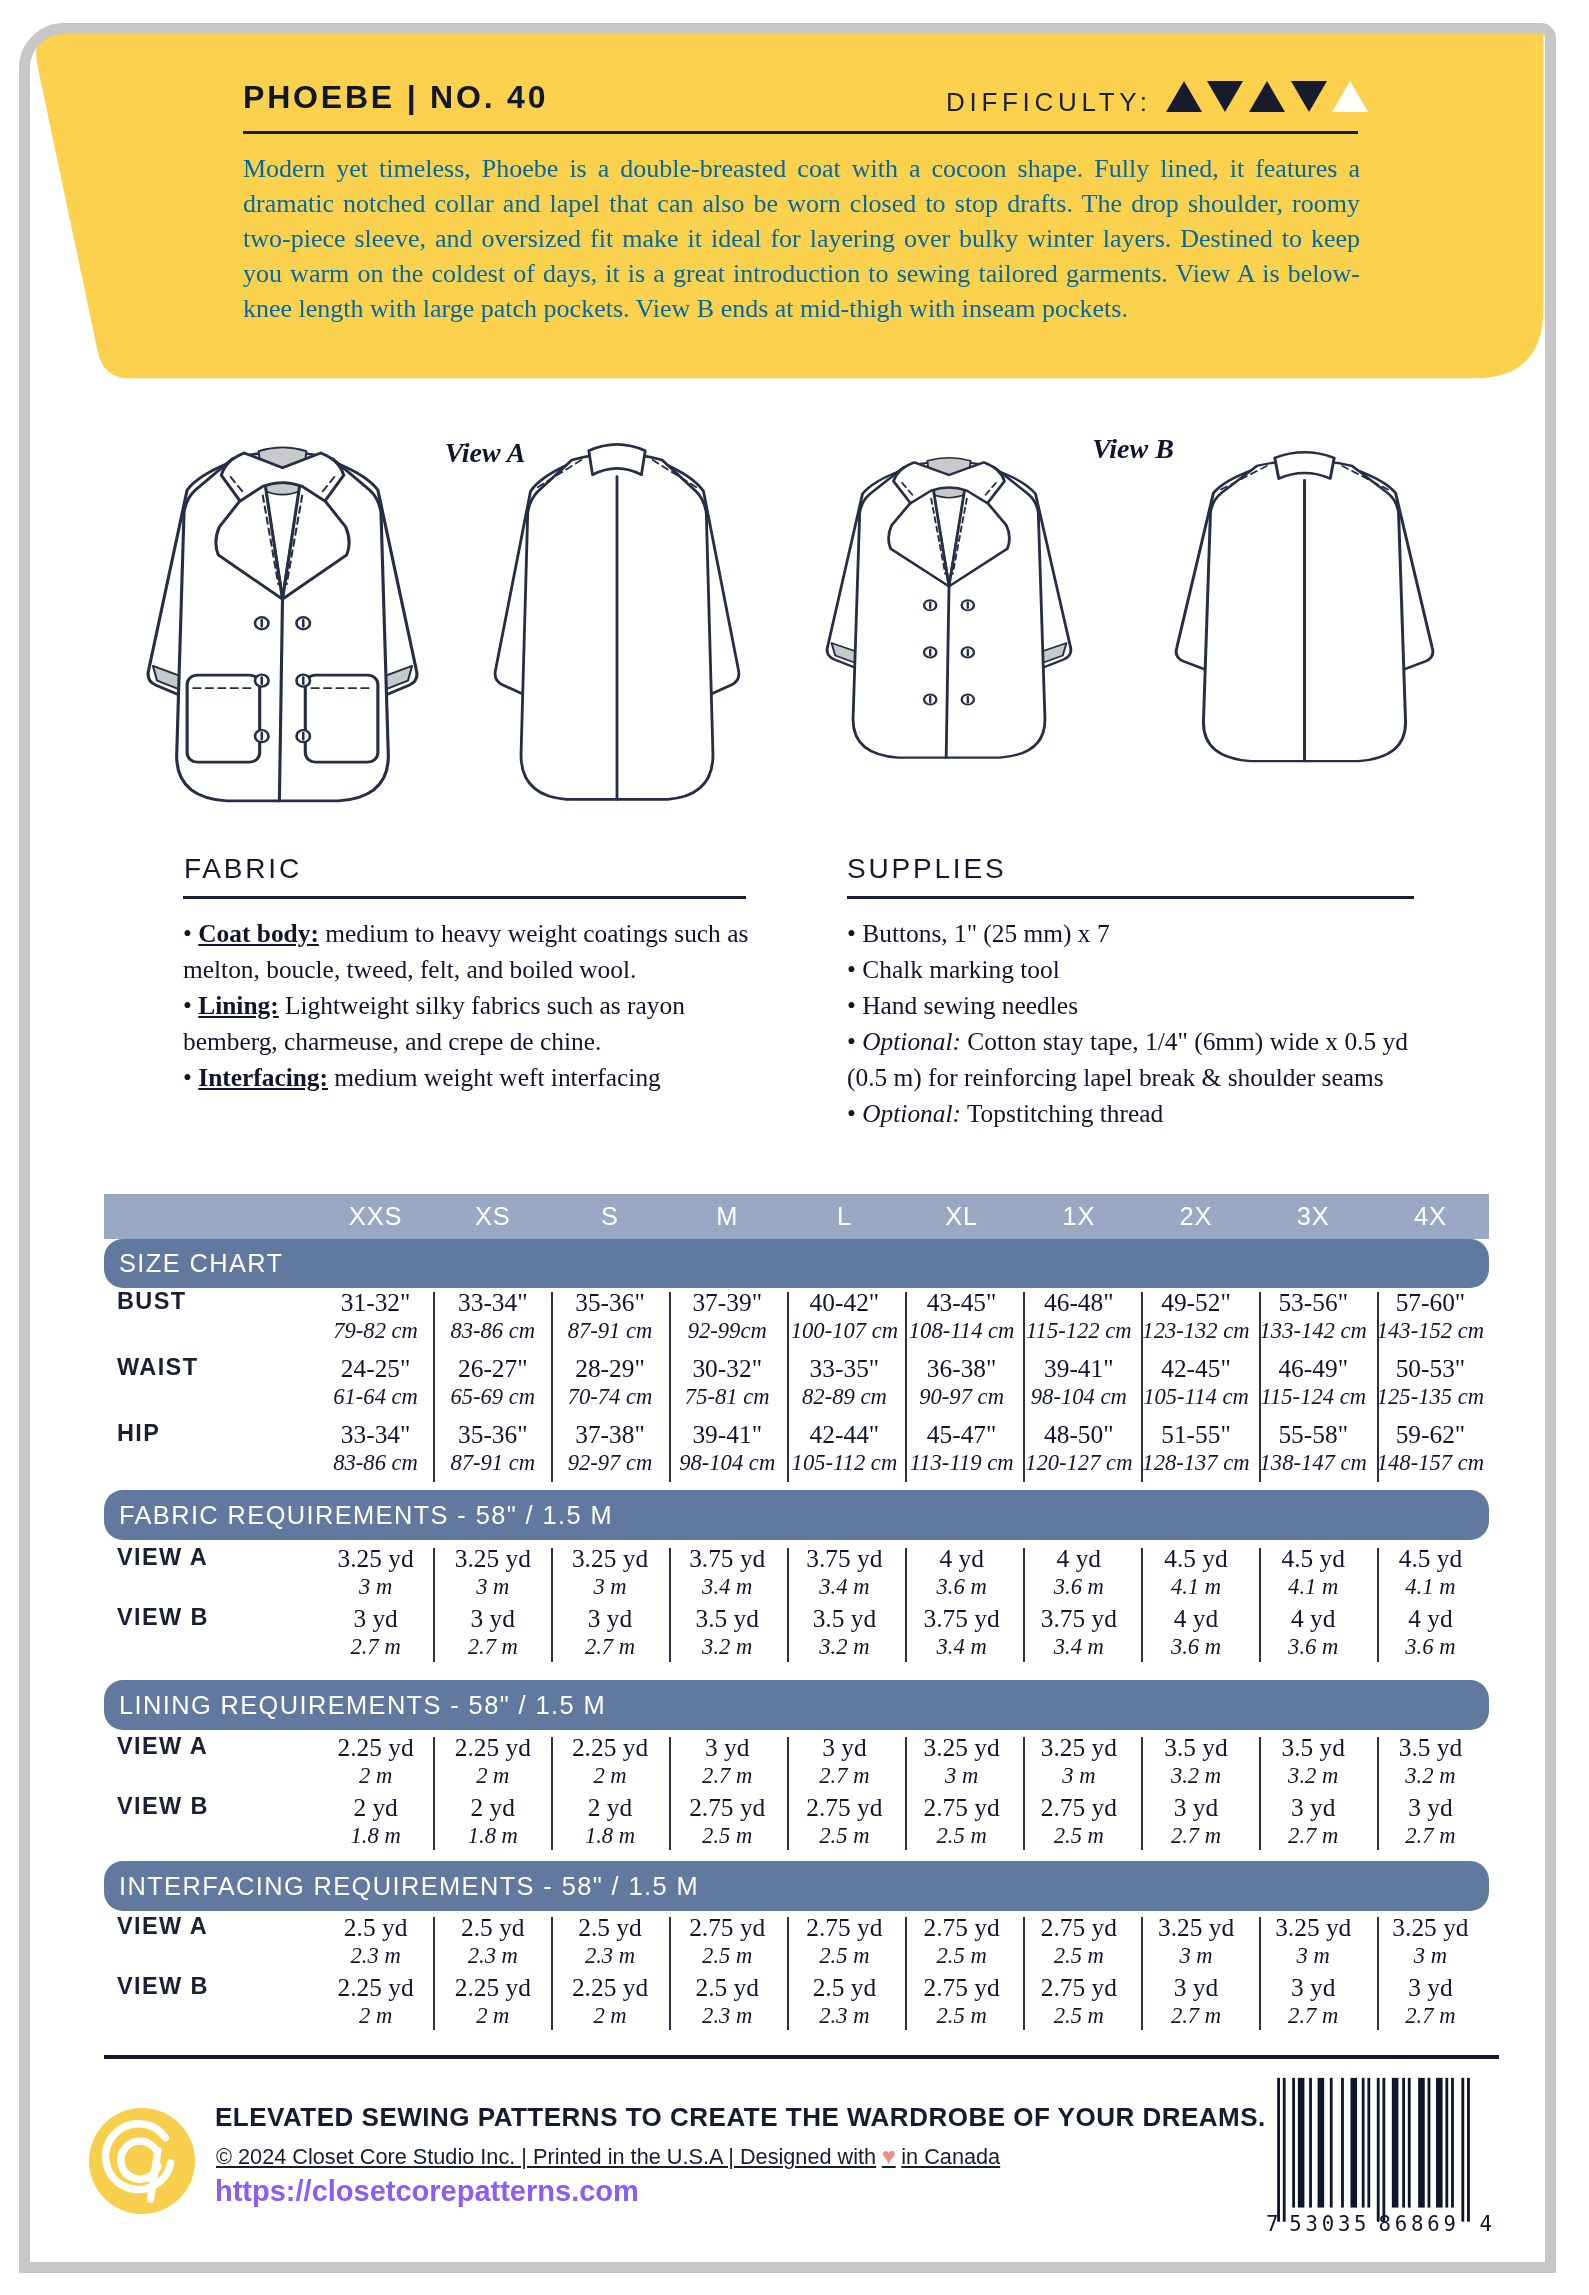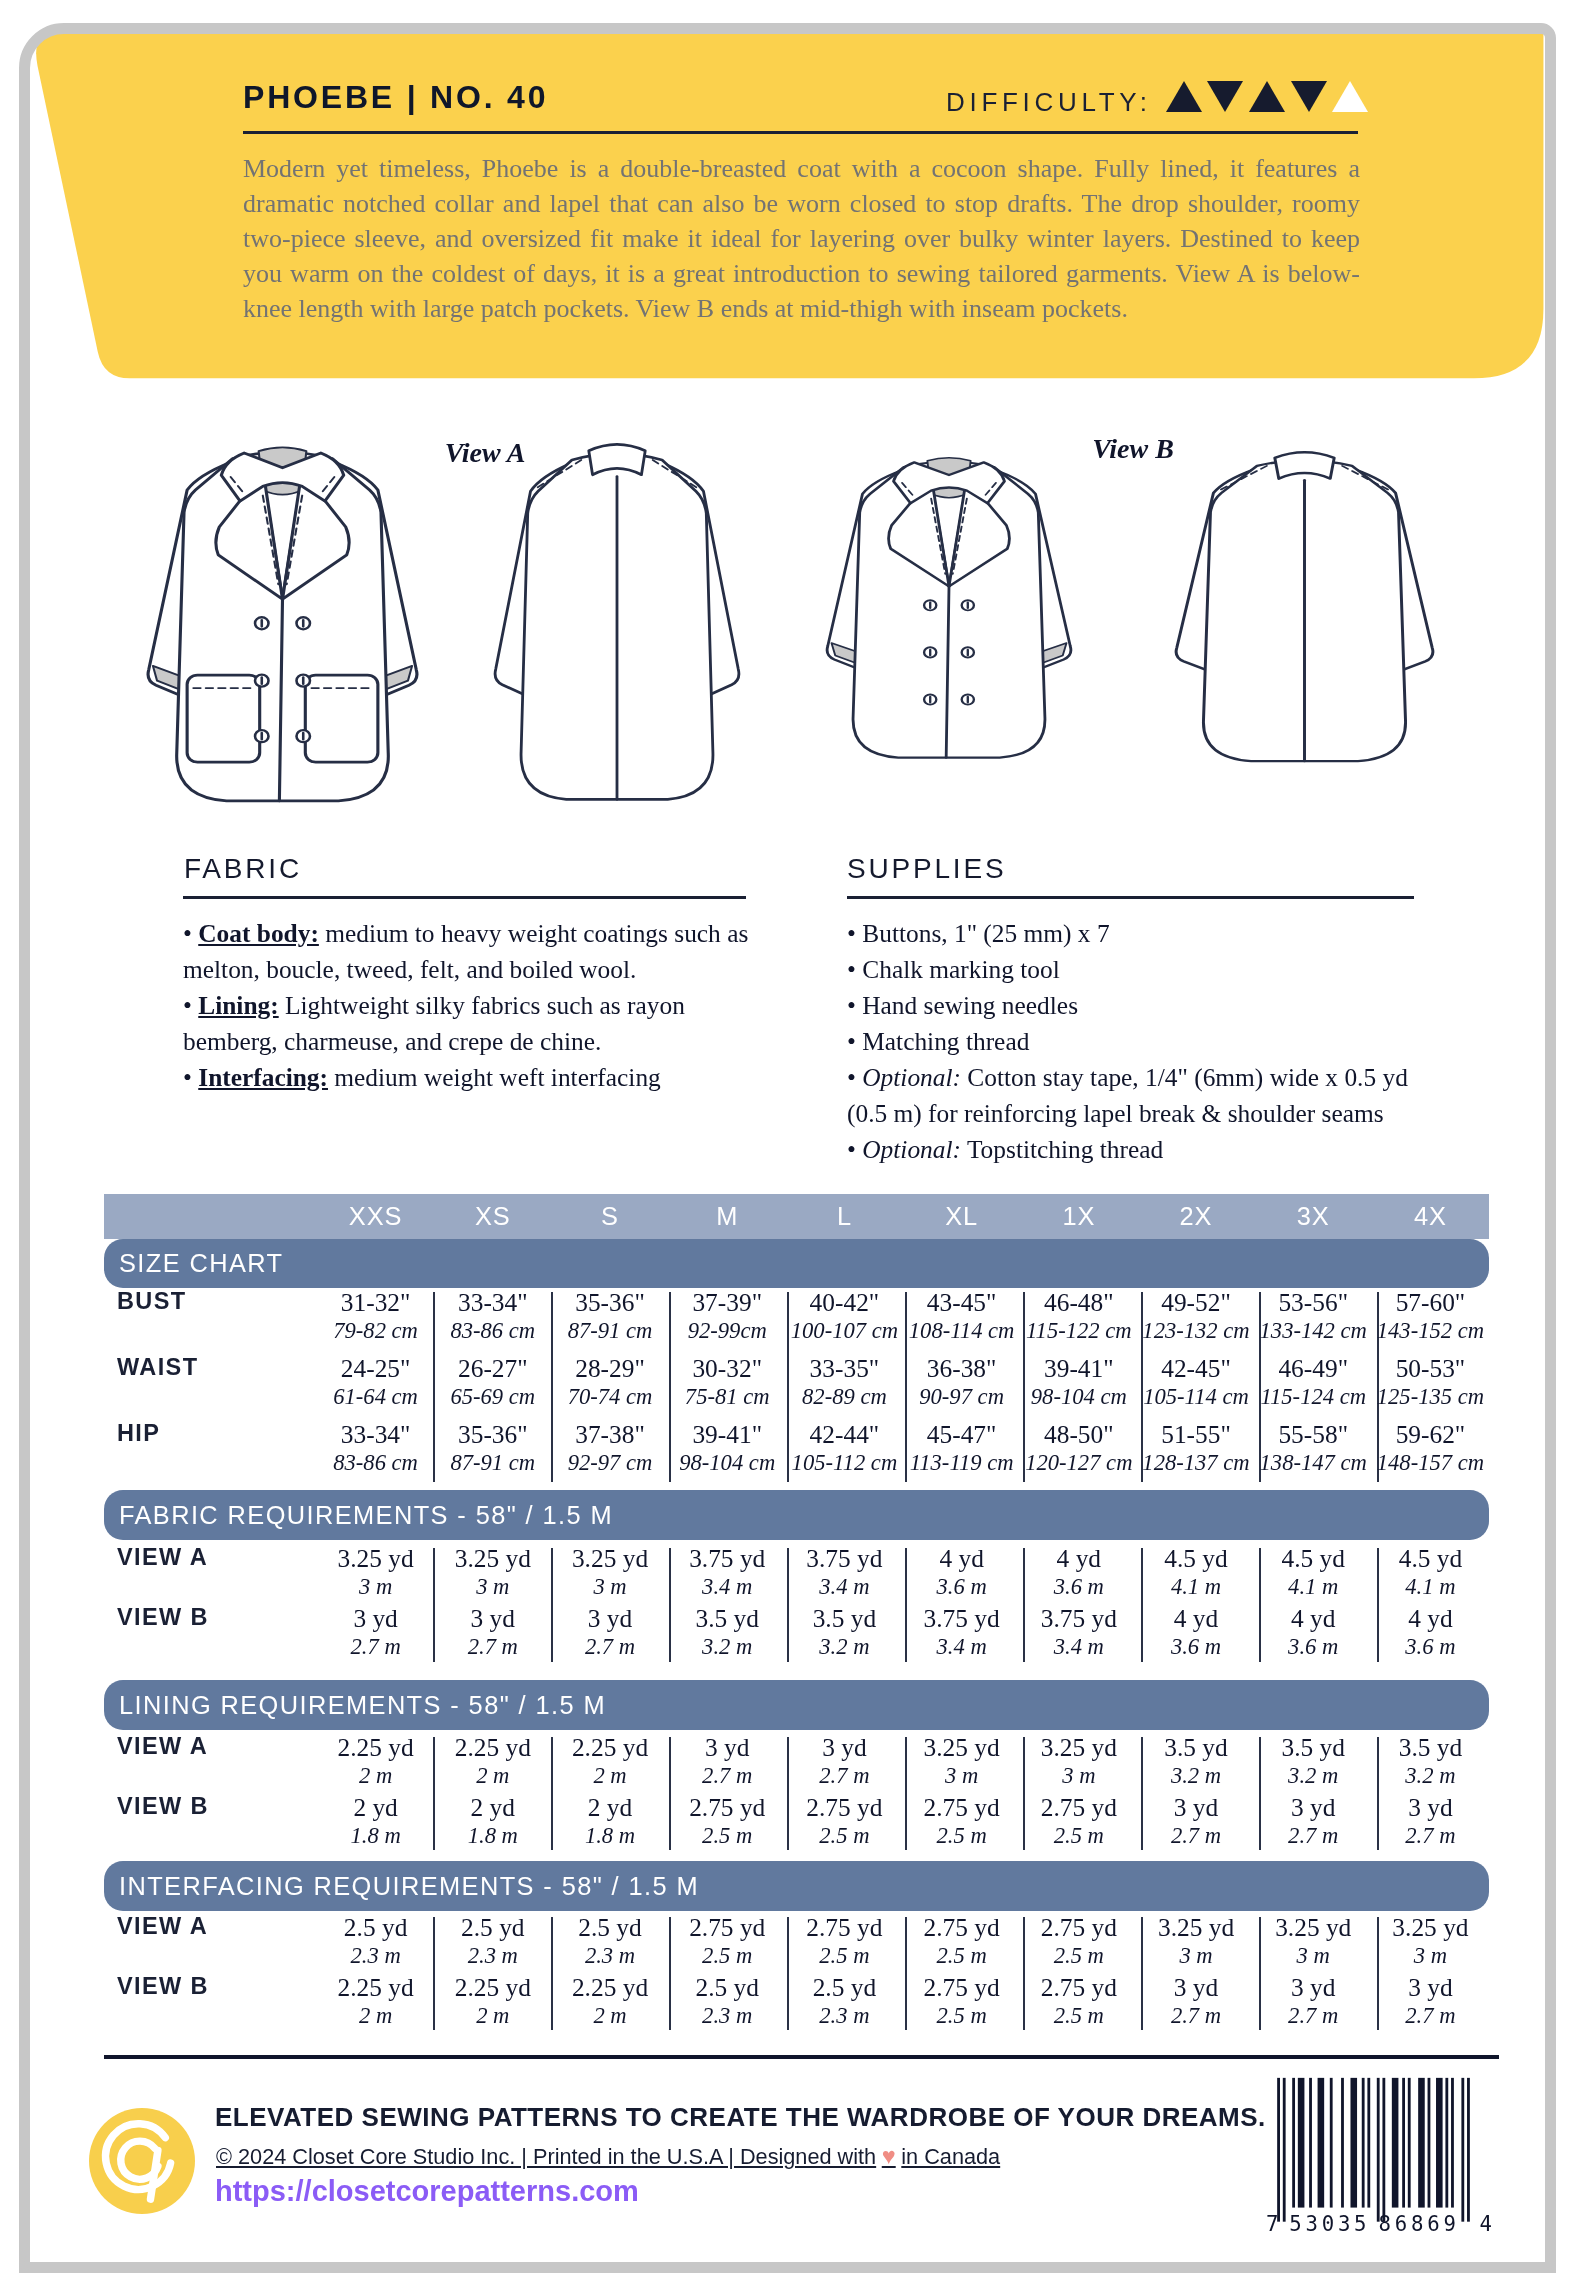--- a/index.html
+++ b/index.html
@@ -19,21 +19,21 @@
   #difficulty-label{left:946px;top:87px;font:400 26px "Liberation Sans",sans-serif;
     letter-spacing:4.7px;color:#1a2034;z-index:2;}
   #difficulty-tris{left:1163px;top:81px;display:flex;align-items:flex-start;z-index:2;}
   .tri{width:0;height:0;display:inline-block;margin:0 2.8px;}
   .tri-up-dark{border-left:18px solid transparent;border-right:18px solid transparent;border-bottom:31px solid #161b2e;}
   .tri-down-dark{border-left:18px solid transparent;border-right:18px solid transparent;border-top:31px solid #161b2e;}
   .tri-up-light{border-left:18px solid transparent;border-right:18px solid transparent;border-bottom:31px solid #ffffff;}
 
   #title-rule{left:243px;top:131px;width:1115px;height:2.8px;background:#1a2034;z-index:2;}
   #pattern-description{left:243px;top:151px;width:1117px;font:26px/35px "Liberation Serif",serif;
-    color:#737373;text-align:justify;z-index:2;}
+    color:#0369a1;text-align:justify;z-index:2;}
 
   .view-label{font:italic 700 28px "Liberation Serif",serif;color:#10152b;width:160px;text-align:center;z-index:3;}
 
   .sec-heading{font:400 28px "Liberation Sans",sans-serif;letter-spacing:2.8px;color:#151a2e;}
   .hrule{position:absolute;height:2.8px;background:#1a2034;}
   ul.speclist{list-style:none;margin:0;padding:0;}
   ul.speclist li{font:25.4px/36px "Liberation Serif",serif;color:#10152b;}
   ul.speclist li::before{content:"• ";}
   .b-label{font-weight:700;text-decoration:underline;}
   .i-label{font-style:italic;}
@@ -221,21 +221,20 @@
 <div class="sec-heading abs" style="left:847px;top:853px;">SUPPLIES</div>
 <div class="hrule" style="left:847px;top:896px;width:567px;"></div>
 <ul class="speclist abs" style="left:847px;top:915px;width:586px;">
 
     <li><span class="i-label"></span><span>Buttons, 1" (25 mm) x 7</span></li>
 
     <li><span class="i-label"></span><span>Chalk marking tool</span></li>
 
     <li><span class="i-label"></span><span>Hand sewing needles</span></li>
 
-    <li><span class="i-label"></span><span>Matching thread</span></li>
 
     <li><span class="i-label">Optional:</span><span> Cotton stay tape, 1/4" (6mm) wide x 0.5 yd (0.5 m) for reinforcing lapel break &amp; shoulder seams</span></li>
 
     <li><span class="i-label">Optional:</span><span> Topstitching thread</span></li>
   </ul>
 
 <div id="size-header-band" class="band">
   <div id="size-header-cols">
 
   <span class="sizecol">XXS</span>

